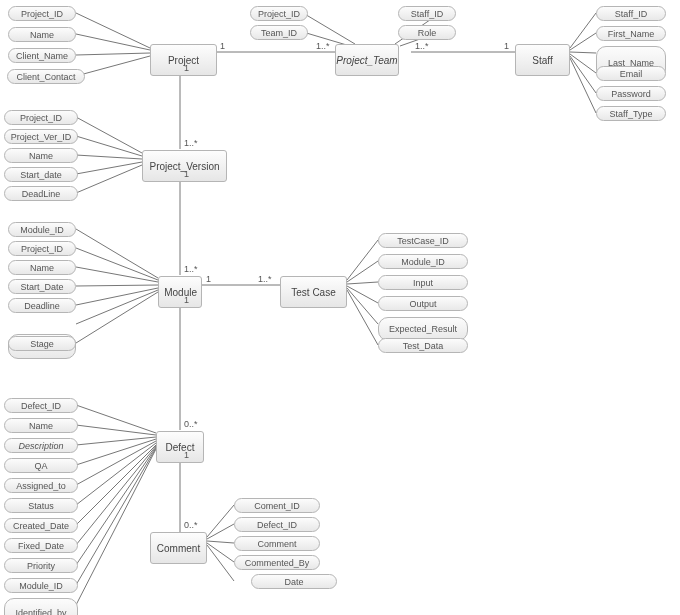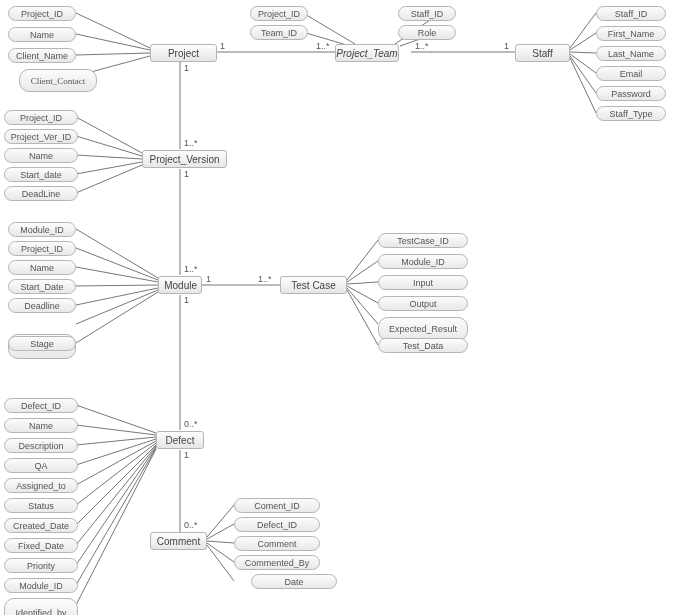--- a/index.html
+++ b/index.html
@@ -26,21 +26,21 @@
     display: flex;
     align-items: center;
     justify-content: center;
     border: 1px solid #b5b5b5;
     border-radius: 3px;
     background: linear-gradient(#fdfdfd, #e6e6e6);
     font-size: 10px;
     color: #444;
     text-align: center;
     box-sizing: border-box;
-    padding: 8px 4px;
+    padding: 15px 4px;
     white-space: nowrap;
   }
   .attr {
     position: absolute;
     display: flex;
     align-items: center;
     justify-content: center;
     border: 1px solid #b5b5b5;
     border-radius: 10px;
     background: linear-gradient(#fcfcfc, #e8e8e8);
@@ -172,30 +172,30 @@
 <div class="card" style="left:206px; top:274px;">1</div>
 <div class="card" style="left:258px; top:274px;">1..*</div>
 <div class="card" style="left:184px; top:295px;">1</div>
 <div class="card" style="left:184px; top:419px;">0..*</div>
 <div class="card" style="left:184px; top:450px;">1</div>
 <div class="card" style="left:184px; top:520px;">0..*</div>
 
 <div class="attr" style="left:8px;  top:6px;  width:68px; height:15px;">Project_ID</div>
 <div class="attr" style="left:8px;  top:27px; width:68px; height:15px;">Name</div>
 <div class="attr" style="left:8px;  top:48px; width:68px; height:15px;">Client_Name</div>
-<div class="attr" style="left:19px;  top:69px; width:78px; height:23px;font-family:Liberation Serif, serif;">Client_Contact</div>
+<div class="attr" style="left:7px;  top:69px; width:78px; height:15px;">Client_Contact</div>
 
 <div class="attr" style="left:250px; top:6px;  width:58px; height:15px;">Project_ID</div>
 <div class="attr" style="left:250px; top:25px; width:58px; height:15px;">Team_ID</div>
 <div class="attr" style="left:398px; top:6px;  width:58px; height:15px;">Staff_ID</div>
 <div class="attr" style="left:398px; top:25px; width:58px; height:15px;">Role</div>
 
 <div class="attr" style="left:596px; top:6px;   width:70px; height:15px;">Staff_ID</div>
 <div class="attr" style="left:596px; top:26px;  width:70px; height:15px;">First_Name</div>
-<div class="attr" style="left:596px; top:46px;  width:70px; height:15px;">Last_Name</div>
+<div class="attr" style="left:596px; top:46px;  width:70px; height:33px;">Last_Name</div>
 <div class="attr" style="left:596px; top:66px;  width:70px; height:15px;">Email</div>
 <div class="attr" style="left:596px; top:86px;  width:70px; height:15px;">Password</div>
 <div class="attr" style="left:596px; top:106px; width:70px; height:15px;">Staff_Type</div>
 
 <div class="attr" style="left:4px; top:110px; width:74px; height:15px;">Project_ID</div>
 <div class="attr" style="left:4px; top:129px; width:74px; height:15px;">Project_Ver_ID</div>
 <div class="attr" style="left:4px; top:148px; width:74px; height:15px;">Name</div>
 <div class="attr" style="left:4px; top:167px; width:74px; height:15px;">Start_date</div>
 <div class="attr" style="left:4px; top:186px; width:74px; height:15px;">DeadLine</div>
 
@@ -209,21 +209,21 @@
 
 <div class="attr" style="left:378px; top:233px; width:90px; height:15px;">TestCase_ID</div>
 <div class="attr" style="left:378px; top:254px; width:90px; height:15px;">Module_ID</div>
 <div class="attr" style="left:378px; top:275px; width:90px; height:15px;">Input</div>
 <div class="attr" style="left:378px; top:296px; width:90px; height:15px;">Output</div>
 <div class="attr" style="left:378px; top:317px; width:90px; height:24px;">Expected_Result</div>
 <div class="attr" style="left:378px; top:338px; width:90px; height:15px;">Test_Data</div>
 
 <div class="attr" style="left:4px; top:398px; width:74px; height:15px;">Defect_ID</div>
 <div class="attr" style="left:4px; top:418px; width:74px; height:15px;">Name</div>
-<div class="attr" style="left:4px; top:438px; width:74px; height:15px;">Description</div>
+<div class="attr" style="left:4px; top:438px; width:74px; height:15px;font-style:italic;">Description</div>
 <div class="attr" style="left:4px; top:458px; width:74px; height:15px;">QA</div>
 <div class="attr" style="left:4px; top:478px; width:74px; height:15px;">Assigned_to</div>
 <div class="attr" style="left:4px; top:498px; width:74px; height:15px;">Status</div>
 <div class="attr" style="left:4px; top:518px; width:74px; height:15px;">Created_Date</div>
 <div class="attr" style="left:4px; top:538px; width:74px; height:15px;">Fixed_Date</div>
 <div class="attr" style="left:4px; top:558px; width:74px; height:15px;">Priority</div>
 <div class="attr" style="left:4px; top:578px; width:74px; height:15px;">Module_ID</div>
 <div class="attr" style="left:4px; top:598px; width:74px; height:29px;">Identified_by</div>
 
 <div class="attr" style="left:234px; top:498px; width:86px; height:15px;">Coment_ID</div>

